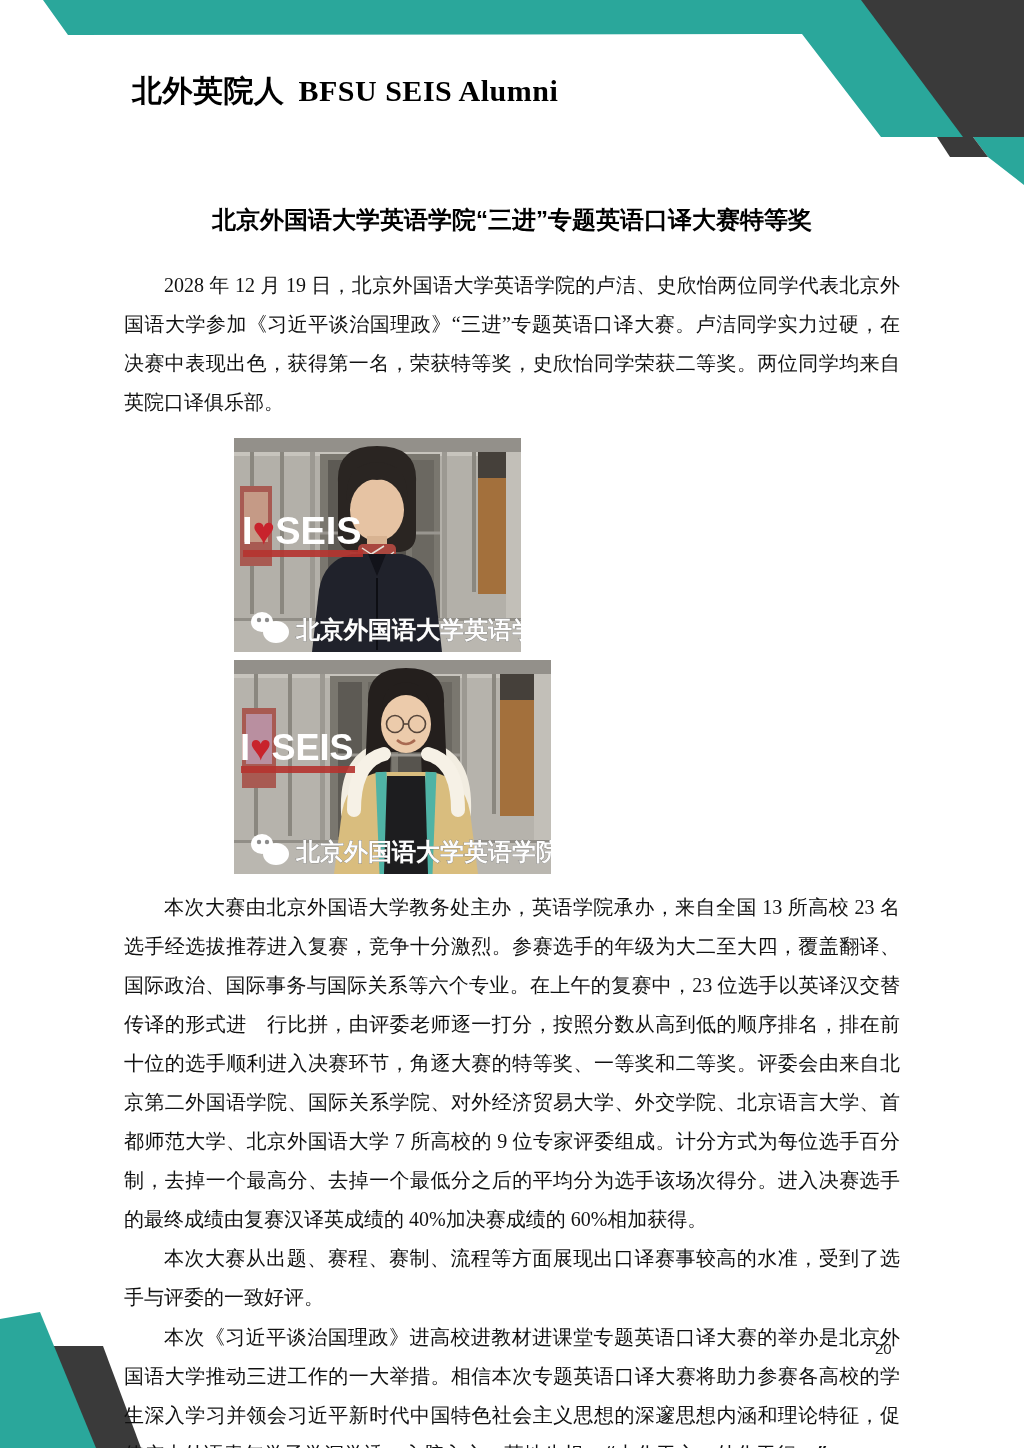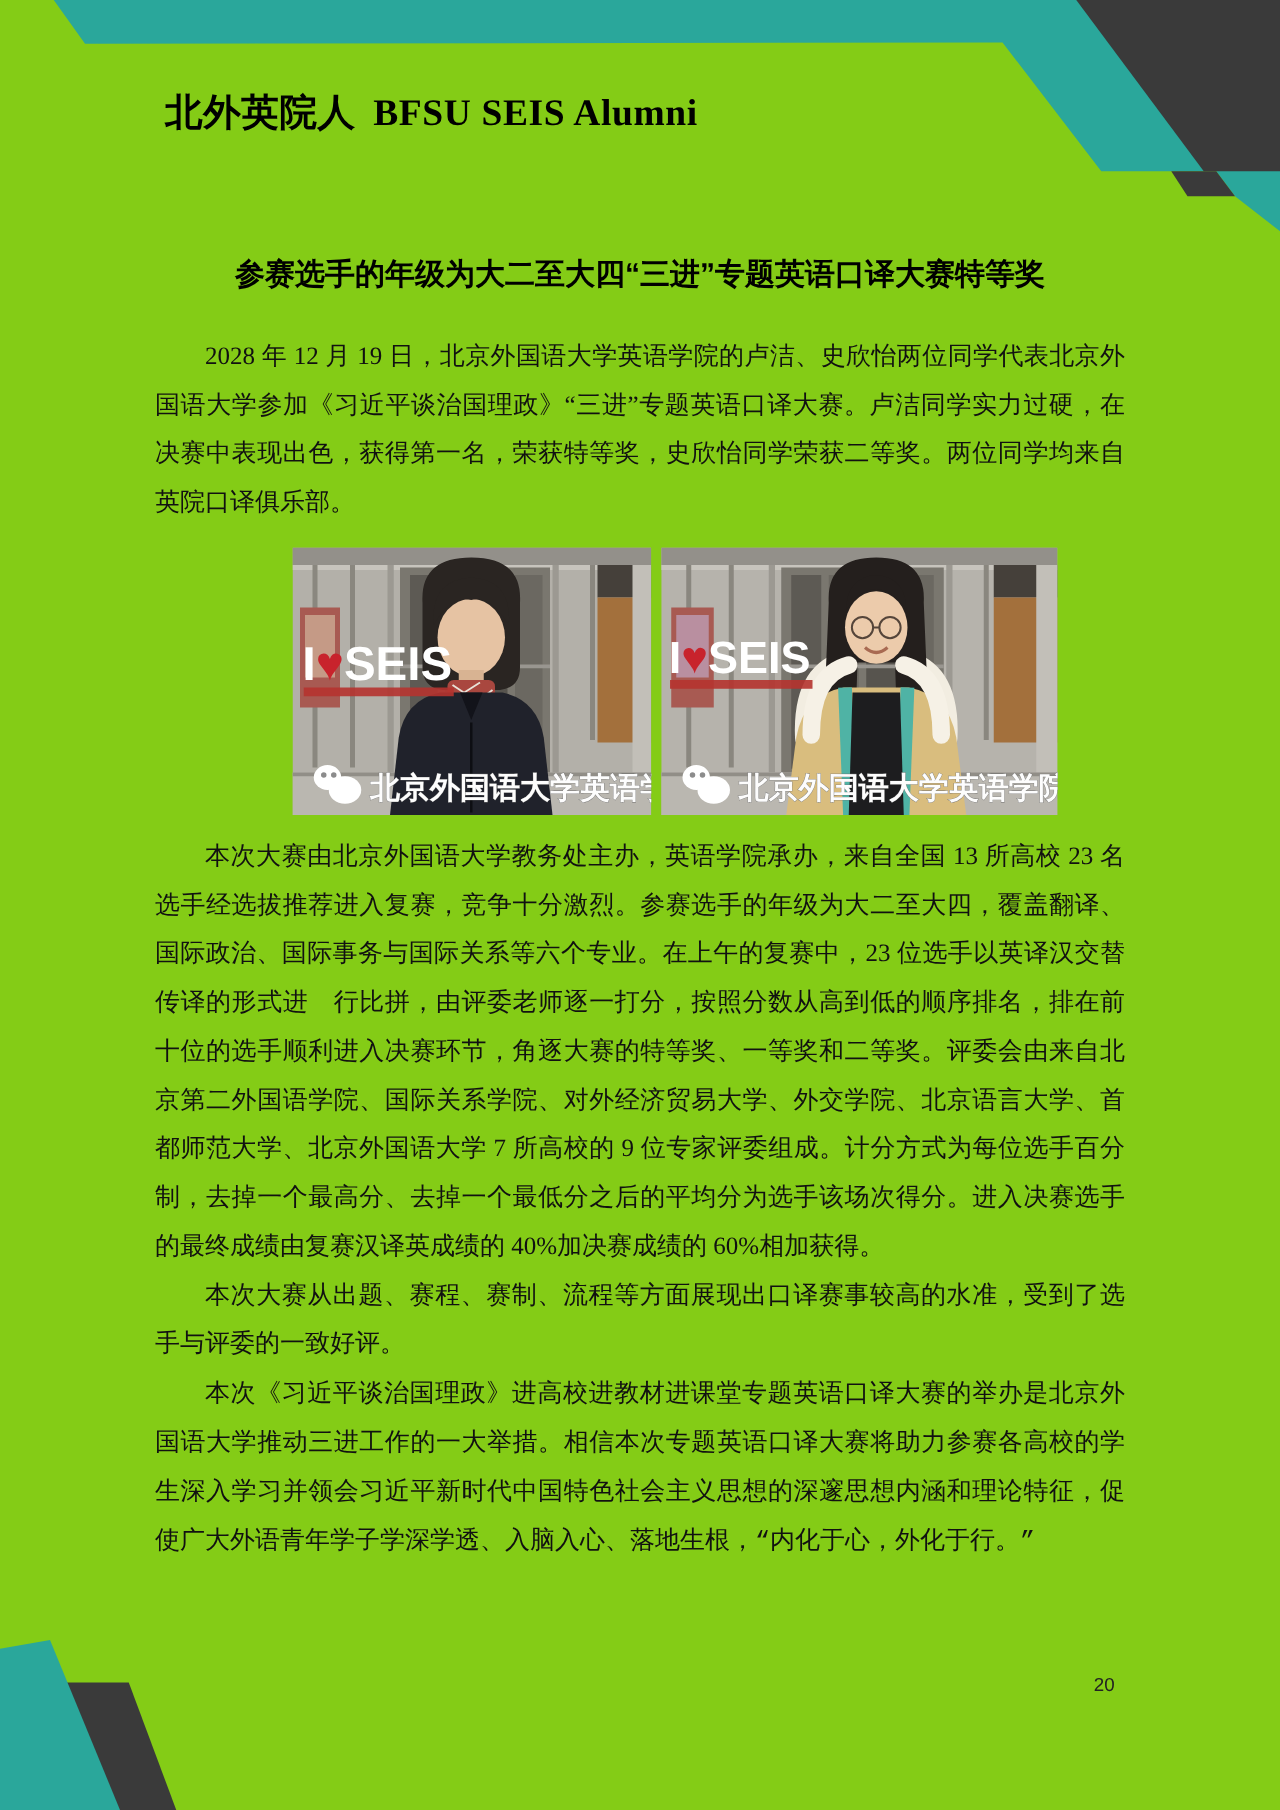--- a/index.html
+++ b/index.html
@@ -1,20 +1,20 @@
 <!DOCTYPE html>
 <html><head>
 <meta charset="utf-8">
 <style>
   html,body{margin:0;padding:0;background:#e8e8e8;}
   .page{
     position:relative;
     width:1024px;height:1448px;
     margin:0 auto;
-    background:#84cc16;
+    background:#ffffff;
     overflow:hidden;
     font-family:"Liberation Serif", serif;
     color:#111111;
   }
   .deco{position:absolute;pointer-events:none;}
   .deco-top{top:0;left:0;width:1024px;height:190px;}
   .deco-bottom{left:0;bottom:0;width:160px;height:136px;}
 
   .masthead{
     position:absolute;left:132px;top:72px;
@@ -36,20 +36,21 @@
     position:absolute;top:266px;left:124px;width:776px;
     font-size:20px;line-height:39px;
     text-align:justify;
   }
   .article-body p{margin:0;text-indent:2em;}
   .article-body p + p{margin-top:1px;font-family:Liberation Mono, monospace;}
 
   .photo-row{
     display:flex;gap:8px;align-items:flex-start;
     margin:16px 0 14px 110px;
+    flex-direction:column;
   }
   .photo-row svg{display:block;}
 
   .wm-text{
     font-family:"Liberation Sans", sans-serif;
     font-weight:bold;
     fill:#fdfdfd;stroke:#6e6e6e;stroke-width:.5px;
     paint-order:stroke;
   }
   .seis-logo{
@@ -77,21 +78,21 @@
 
   <svg class="deco deco-bottom" viewBox="0 0 160 136" width="160" height="136" aria-hidden="true">
     <polygon points="53,34 103,34 141,136 93,136" fill="#3a3a3a"></polygon>
     <polygon points="0,7 40,0 96,136 0,136" fill="#2aa79b"></polygon>
   </svg>
 
   <div class="masthead">
     <span class="zh">北外英院人</span><span class="en">BFSU SEIS Alumni</span>
   </div>
 
-  <div class="article-title">参赛选手的年级为大二至大四“三进”专题英语口译大赛特等奖</div>
+  <div class="article-title">北京外国语大学英语学院“三进”专题英语口译大赛特等奖</div>
 
   <div class="article-body">
     <p>2028 年 12 月 19 日，北京外国语大学英语学院的卢洁、史欣怡两位同学代表北京外国语大学参加《习近平谈治国理政》“三进”专题英语口译大赛。卢洁同学实力过硬，在决赛中表现出色，获得第一名，荣获特等奖，史欣怡同学荣获二等奖。两位同学均来自英院口译俱乐部。</p>
 
     <div class="photo-row">
 
       <svg viewBox="0 0 287 214" width="287" height="214">
         <rect width="287" height="214" fill="#b3b0a9"></rect>
         <rect width="287" height="14" fill="#93908a"></rect>
         <rect x="0" y="14" width="287" height="4" fill="#c7c4bd"></rect>

